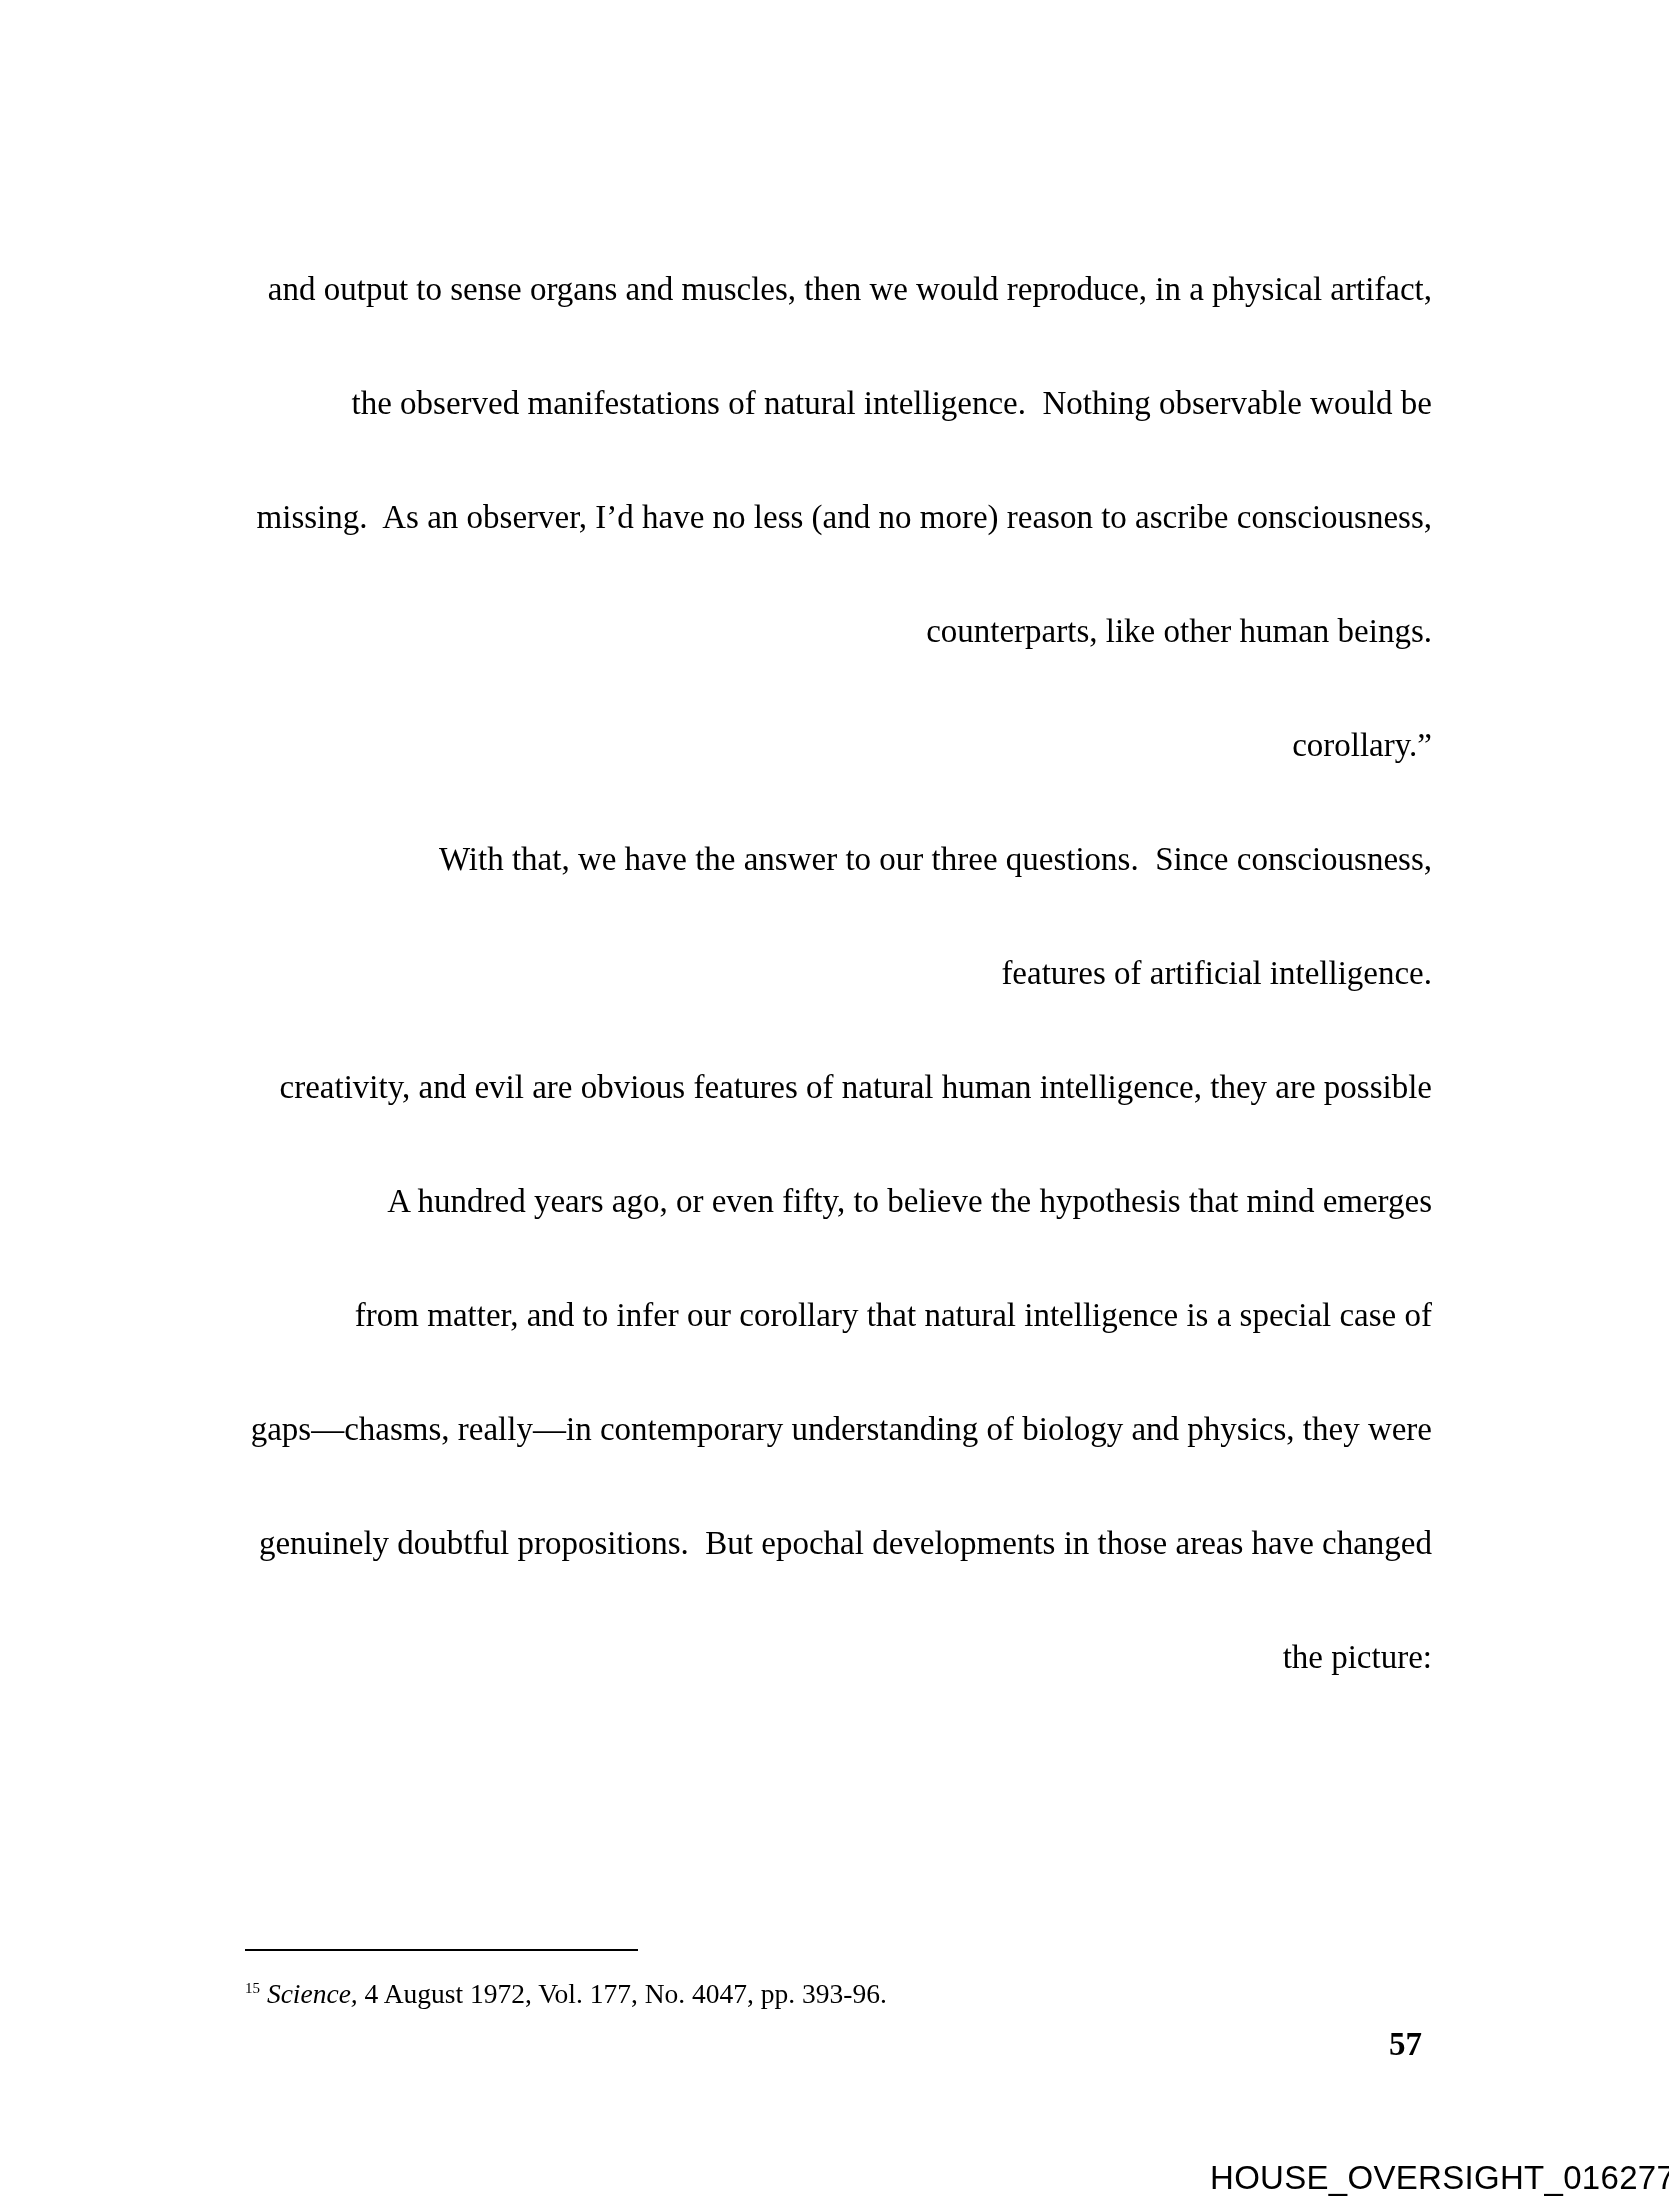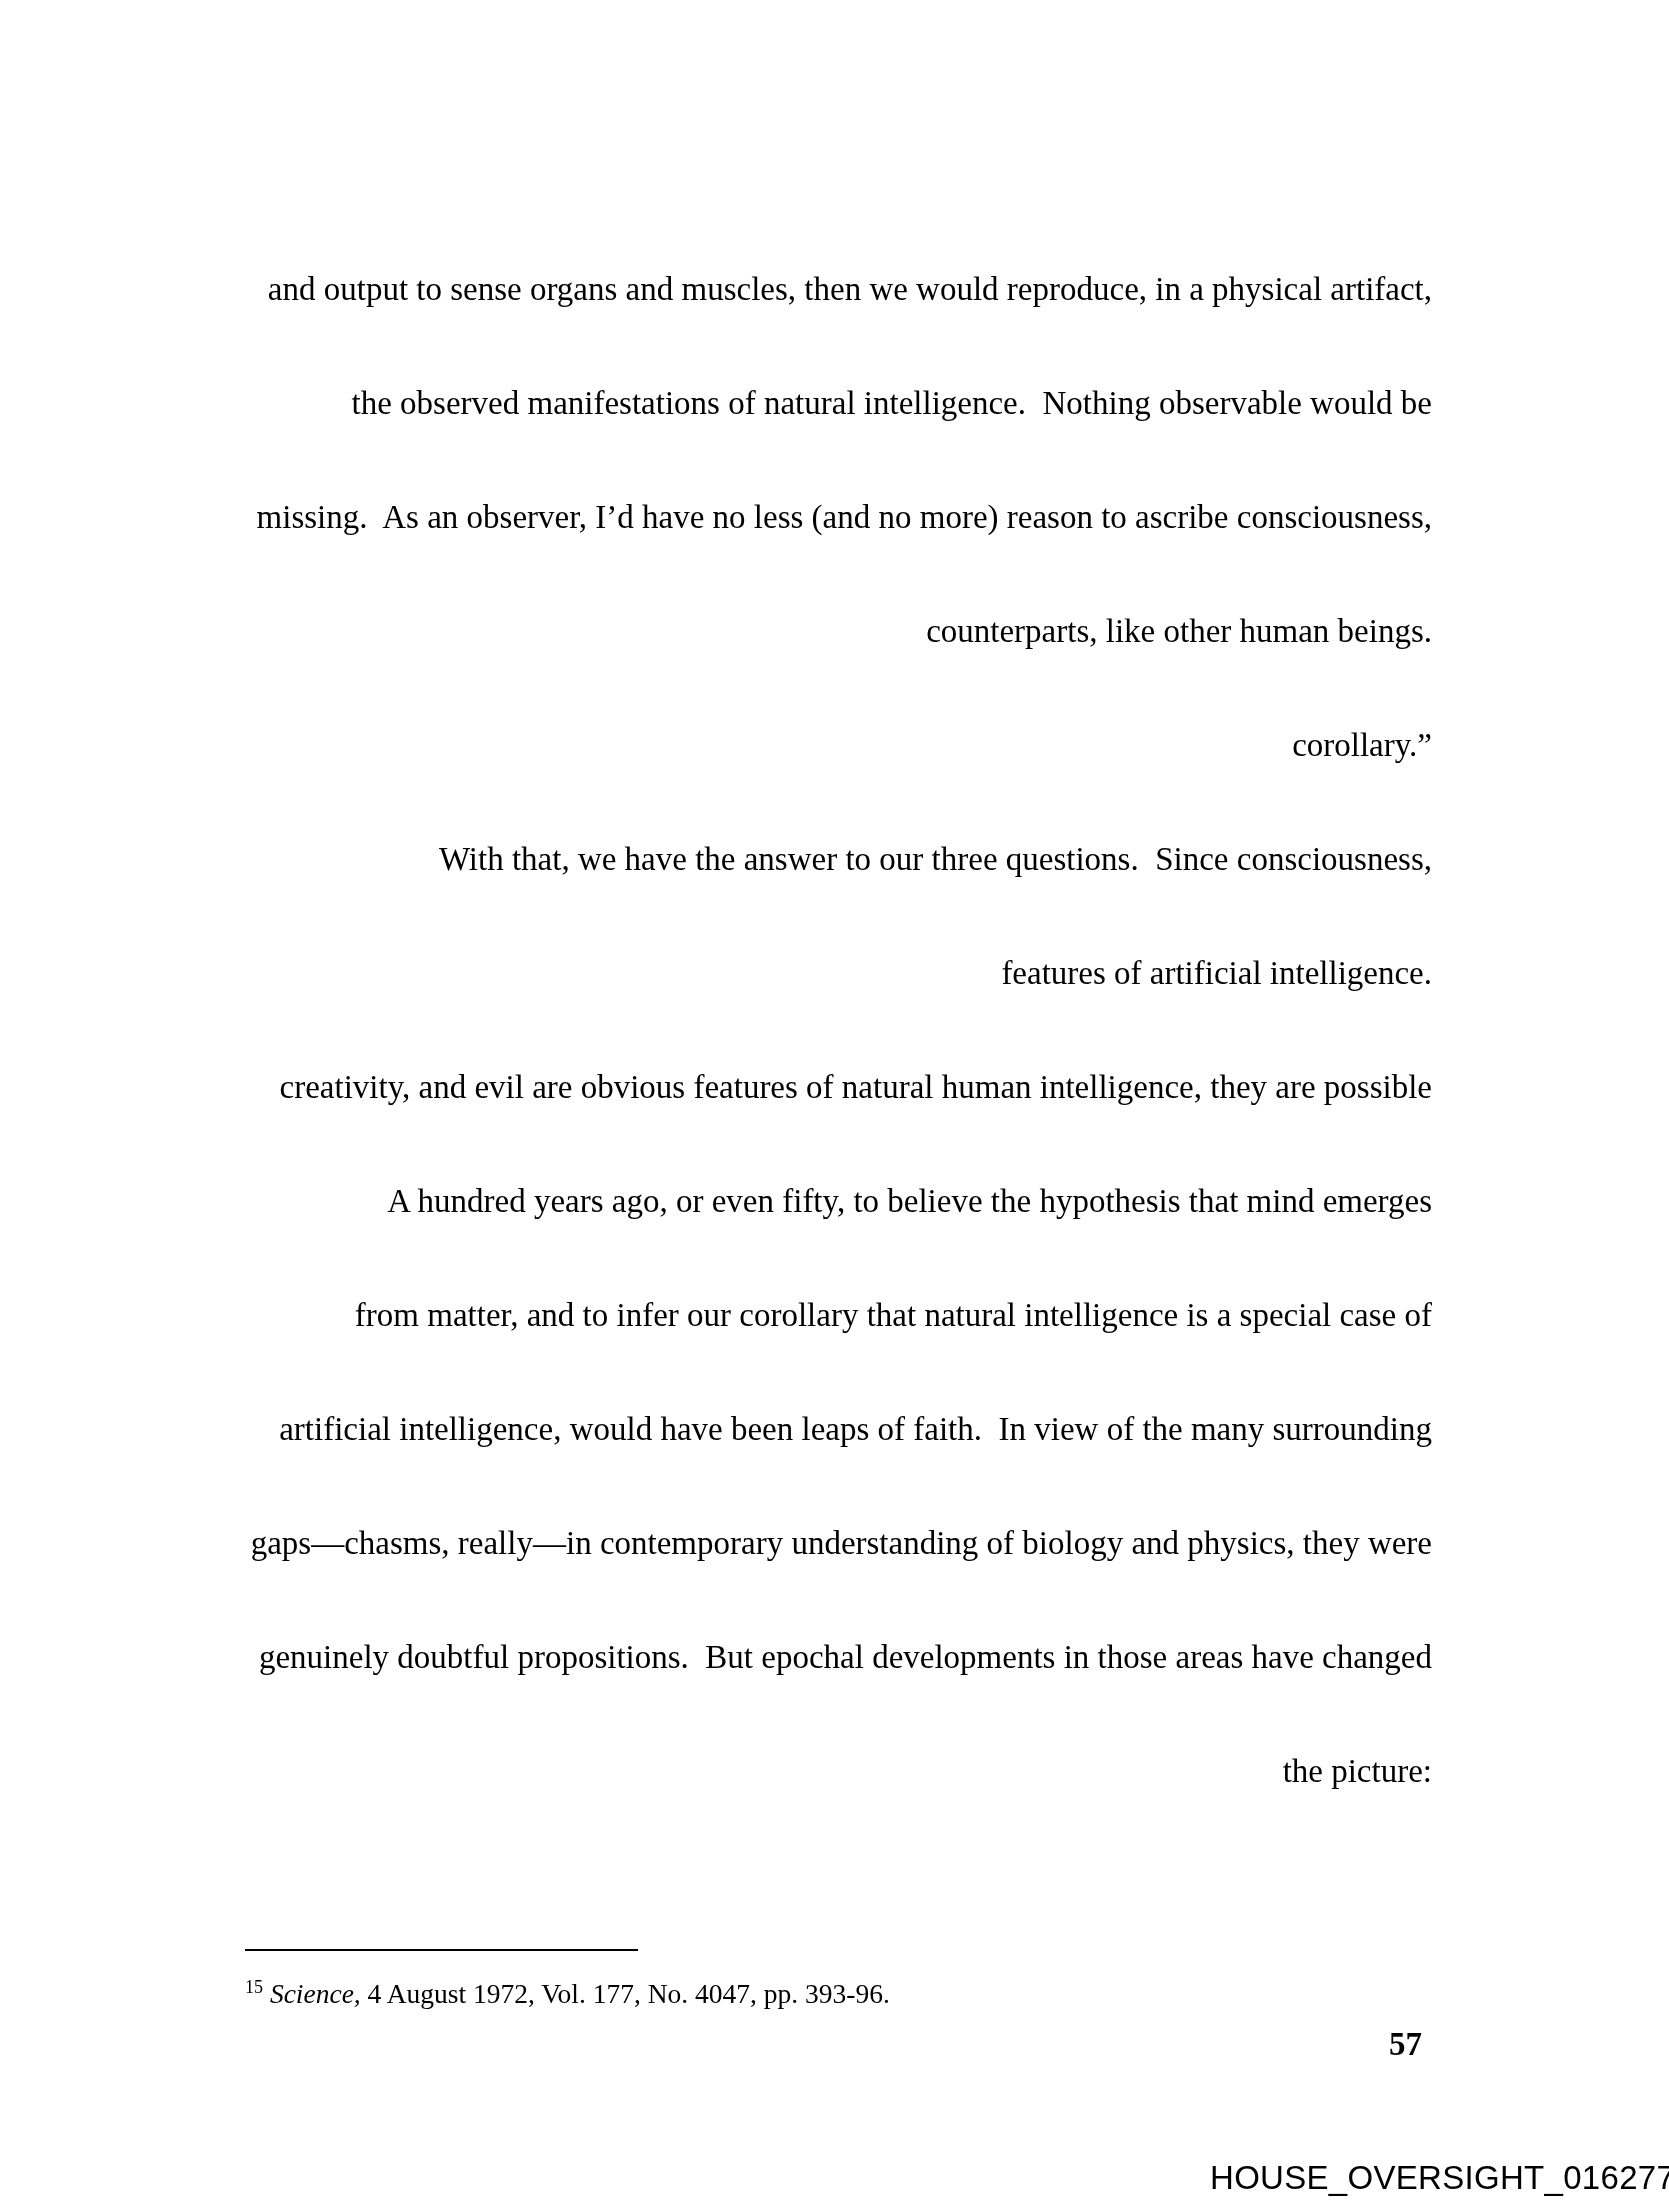--- a/index.html
+++ b/index.html
@@ -13,21 +13,21 @@
   }
   .line { display: block; height: 38px; text-align: right; }
   .line.indent { padding-left: 87px; }
   .it { font-style: italic; }
   .fn-rule { position: absolute; left: 245px; top: 1949px; width: 393px; height: 2px; background: #000; }
   .footnote {
     position: absolute; left: 245px; top: 1978px; width: 1178px;
     font-family: "Liberation Serif", "DejaVu Serif", serif;
     font-size: 27.5px; line-height: 31px; white-space: pre;
   }
-  .footnote sup { font-size: 18px; position: relative; top: -10.5px; line-height: 0; vertical-align: 0; }
+  .footnote sup { font-size: 15px; position: relative; top: -10.5px; line-height: 0; vertical-align: 0; }
   .page-number {
     position: absolute; right: 247px; top: 2026px;
     font-family: "Liberation Serif", "DejaVu Serif", serif;
     font-size: 33px; line-height: 37px; font-weight: bold;
   }
   .bates {
     position: absolute; left: 1210px; top: 2159px;
     font-family: "Liberation Sans", "DejaVu Sans", sans-serif;
     font-size: 33px; line-height: 38px; letter-spacing: 0.3px;
   }
@@ -40,21 +40,20 @@
     <span class="line">and output to sense organs and muscles, then we would reproduce, in a physical artifact,</span>
     <span class="line">the observed manifestations of natural intelligence.  Nothing observable would be</span>
     <span class="line">missing.  As an observer, I’d have no less (and no more) reason to ascribe consciousness,</span>
     <span class="line">counterparts, like other human beings.</span>
     <span class="line">corollary.”</span>
     <span class="line indent">With that, we have the answer to our three questions.  Since consciousness,</span>
     <span class="line">features of artificial intelligence.</span>
     <span class="line">creativity, and evil are obvious features of natural human intelligence, they are possible</span>
     <span class="line indent">A hundred years ago, or even fifty, to believe the hypothesis that mind emerges</span>
     <span class="line">from matter, and to infer our corollary that natural intelligence is a special case of</span>
-    <span class="line">artificial intelligence, would have been leaps of faith.  In view of the many surrounding</span>
     <span class="line">gaps—chasms, really—in contemporary understanding of biology and physics, they were</span>
     <span class="line">genuinely doubtful propositions.  But epochal developments in those areas have changed</span>
     <span class="line">the picture:</span>
     
     
     
     
     
     
     

